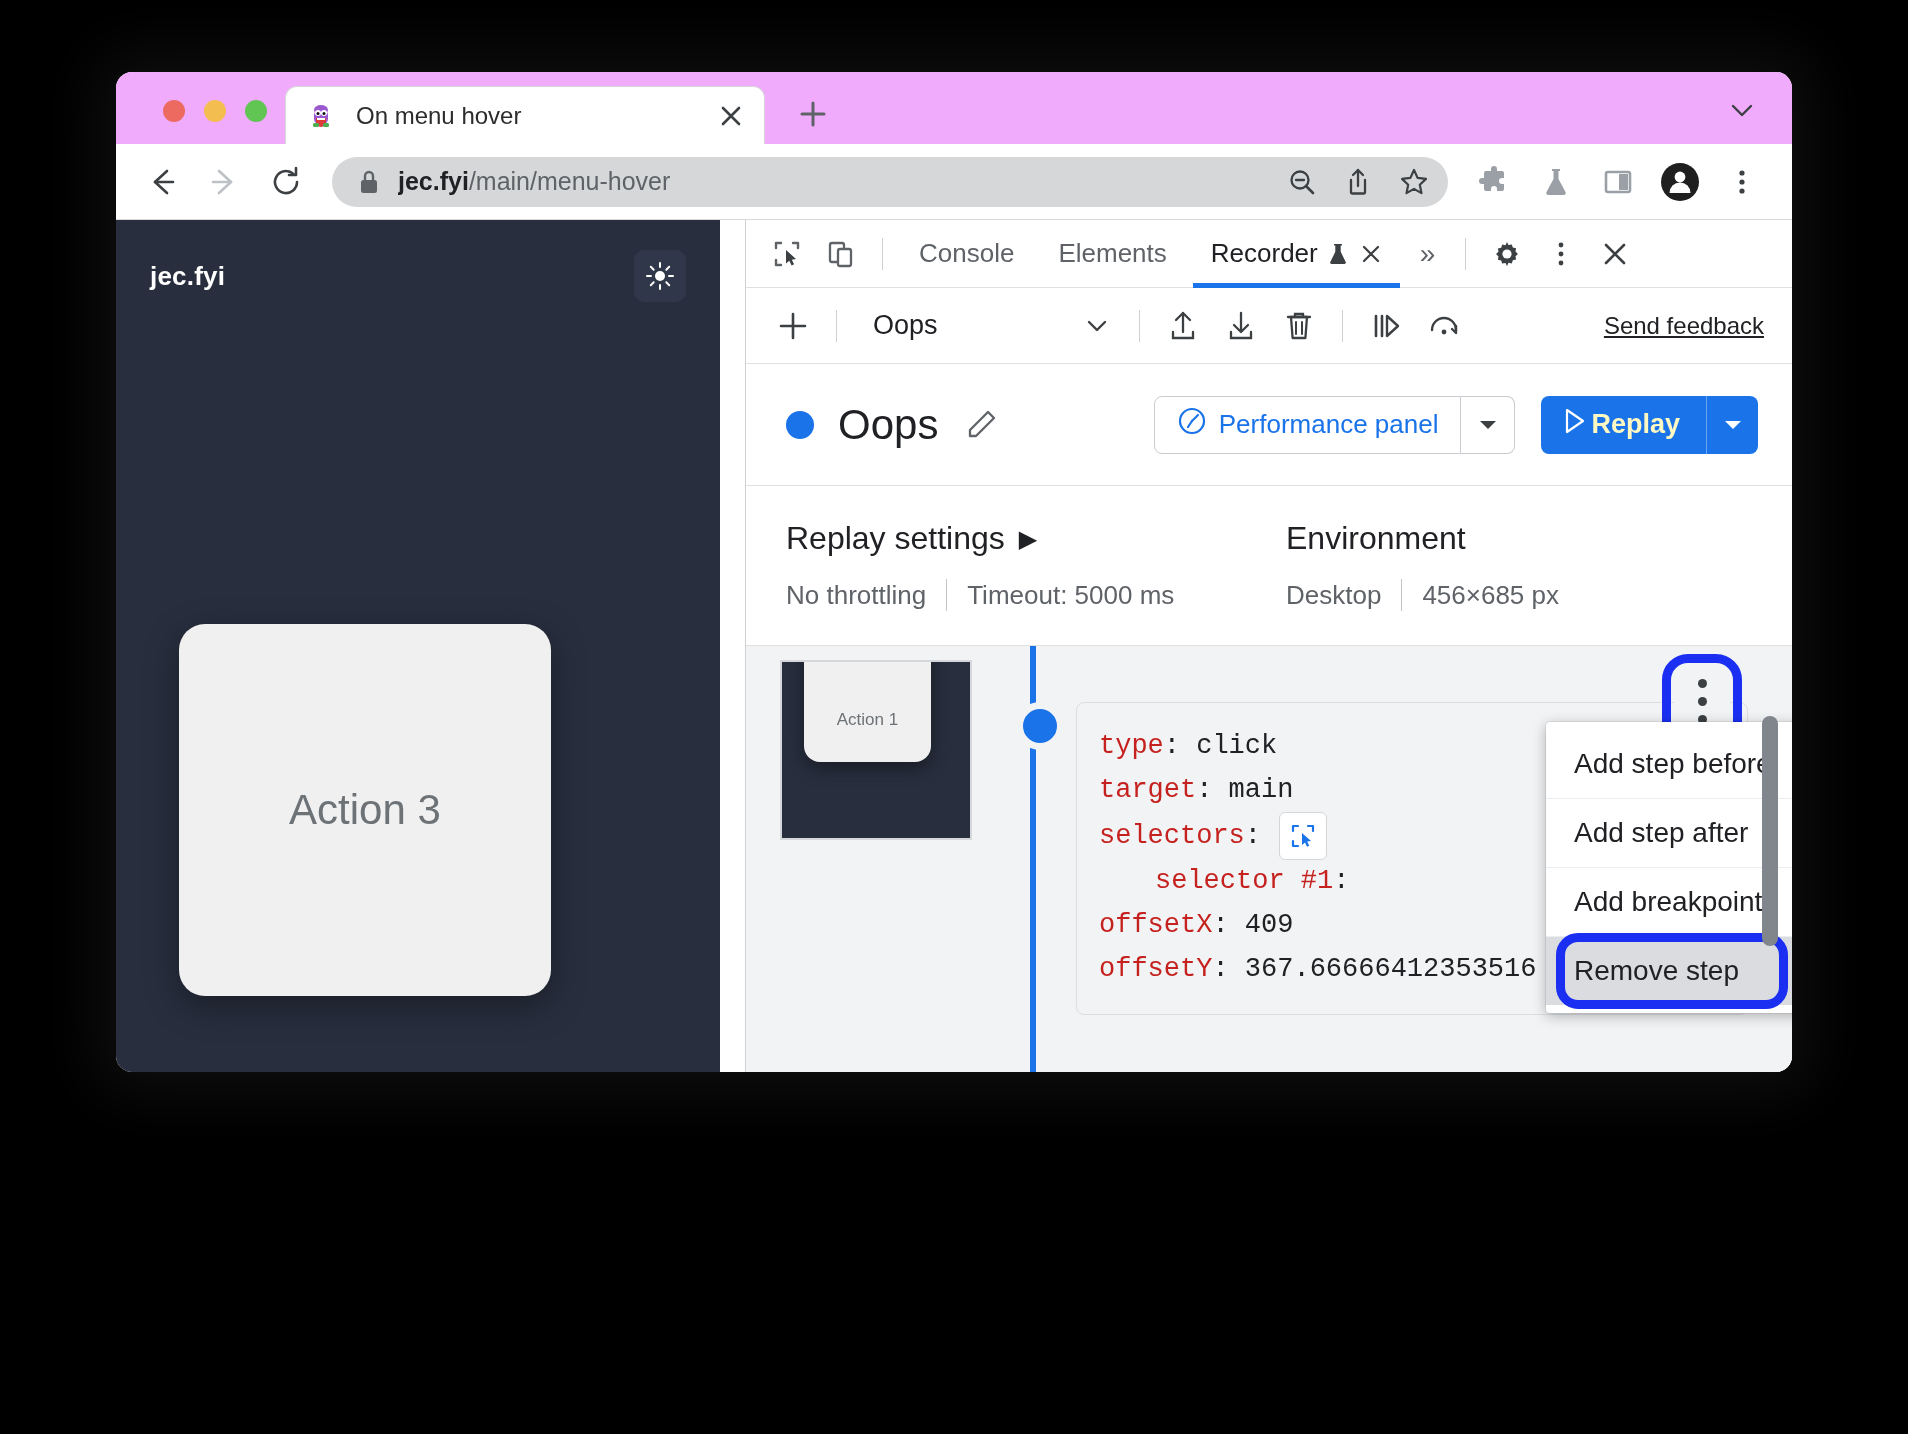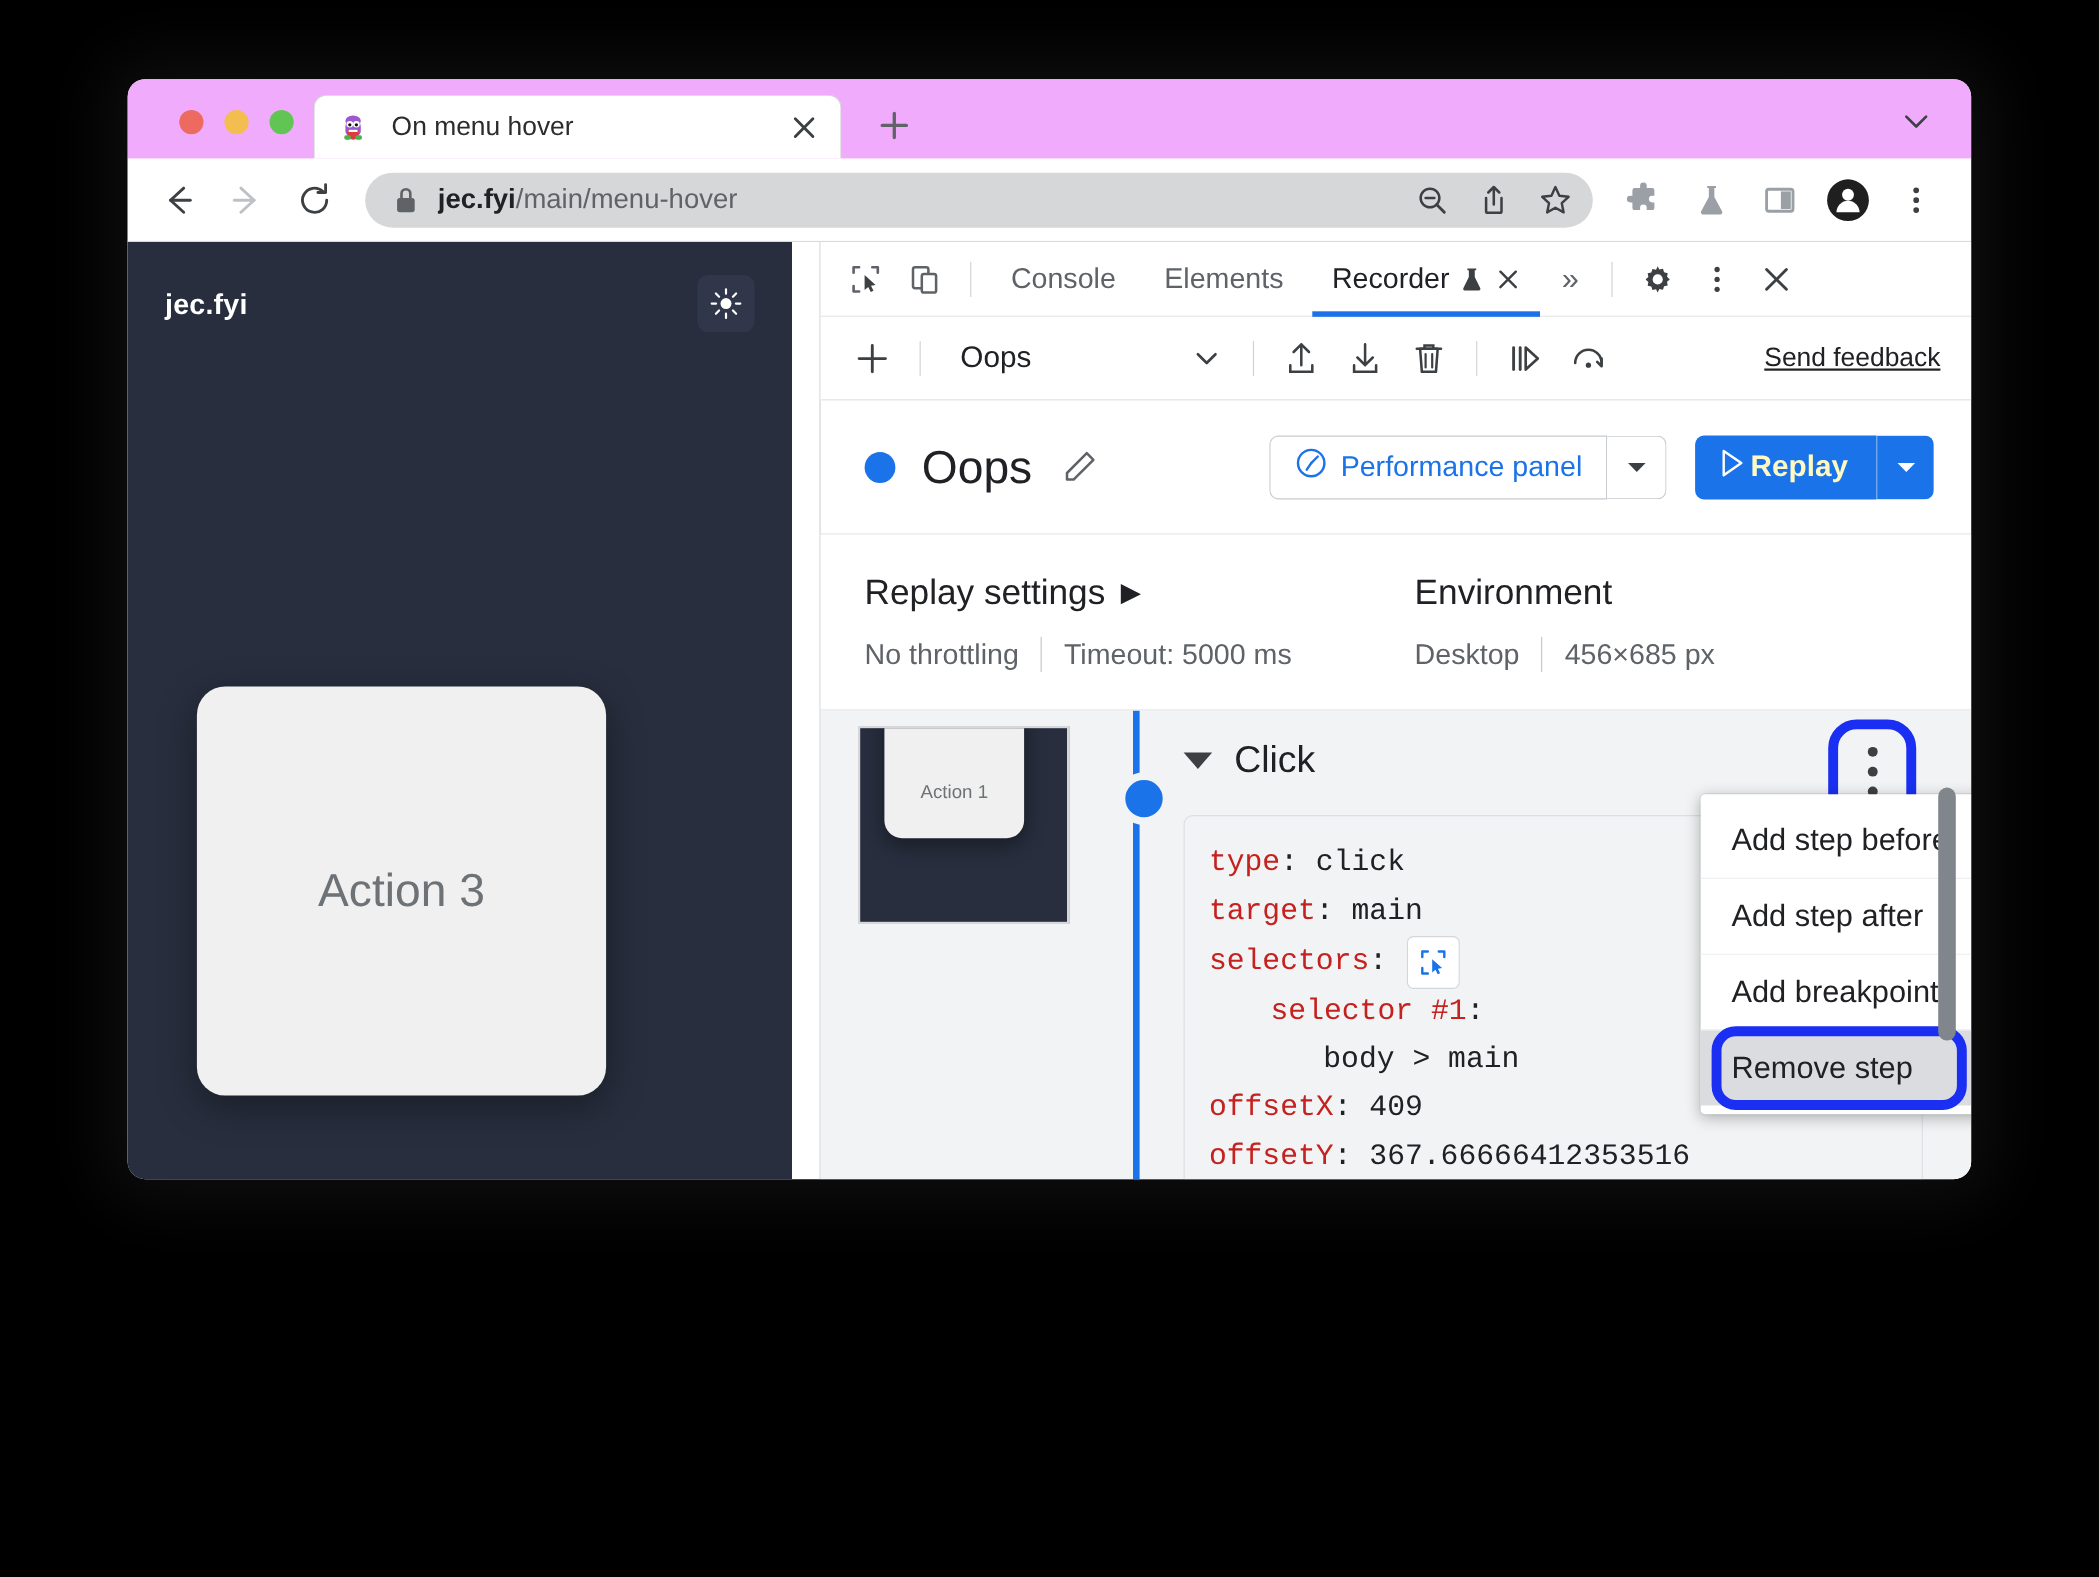--- a/index.html
+++ b/index.html
@@ -727,39 +727,34 @@
               <div class="thumb-card">
                 <span>Action 1</span>
               </div>
             </div>
             <div class="timeline">
               <span class="timeline-dot"></span>
             </div>
           </div>
 
           <div class="step-body">
-            <div class="step-head">
-              <span class="tri"></span>
-              <span class="label">Click</span>
-            </div>
 
             <div class="code-box">
               <div class="code-line"><span class="k">type</span><span>: click</span></div>
               <div class="code-line"><span class="k">target</span><span>: main</span></div>
               <div class="code-line selectors-line">
                 <span><span class="k">selectors</span><span>:</span></span>
                 <span class="sel-btn">
                   <svg width="28" height="28" viewBox="0 0 28 28">
                       <path d="M4 9V4h5 M19 4h5v5 M4 19v5h5" stroke="#1a73e8" stroke-width="2.2" fill="none" stroke-linecap="round" stroke-linejoin="round"></path>
                       <path d="M13 11l9 8-3.8.6 2 4.1-2.2 1-2-4.2-3 2.5z" fill="#1a73e8"></path>
                     </svg>
                 </span>
               </div>
               <div class="code-line indent"><span class="k">selector #1</span><span>:</span></div>
-              <div class="code-line indent" style="padding-left:104px">body &gt; main</div>
               <div class="code-line"><span class="k">offsetX</span><span>: 409</span></div>
               <div class="code-line"><span class="k">offsetY</span><span>: 367.66666412353516</span></div>
 
             </div>
 
             <div class="kebab-wrap">
               <div class="kebab">
                 <i></i>
                 <i></i>
                 <i></i>

